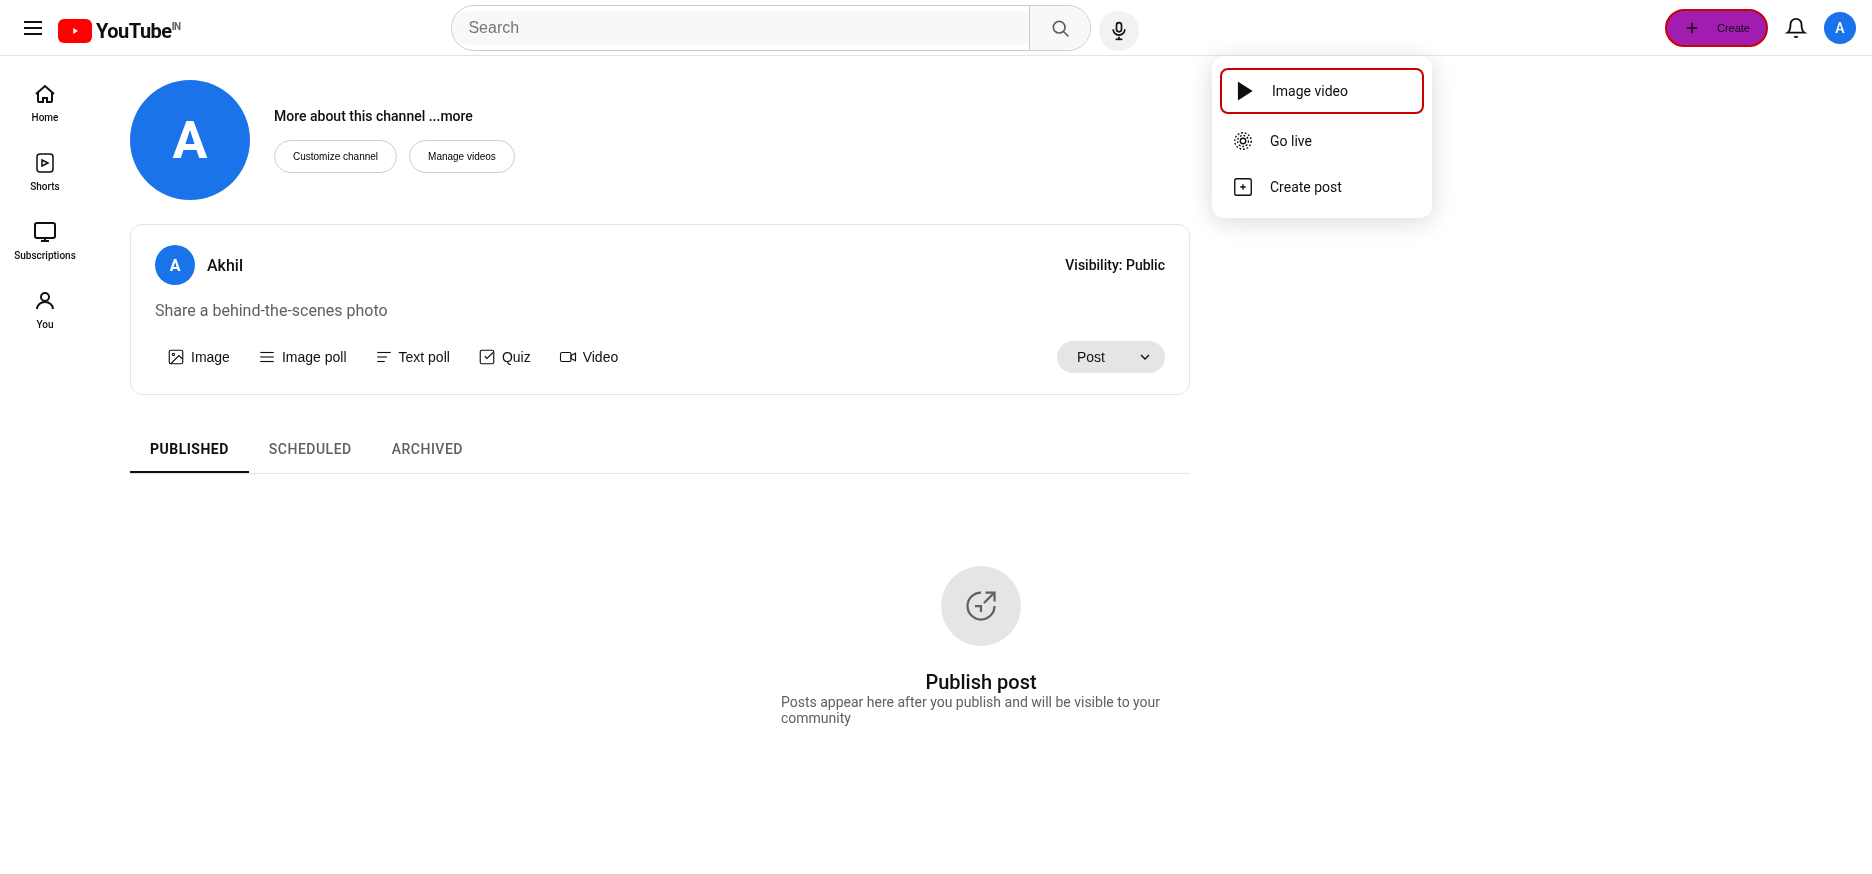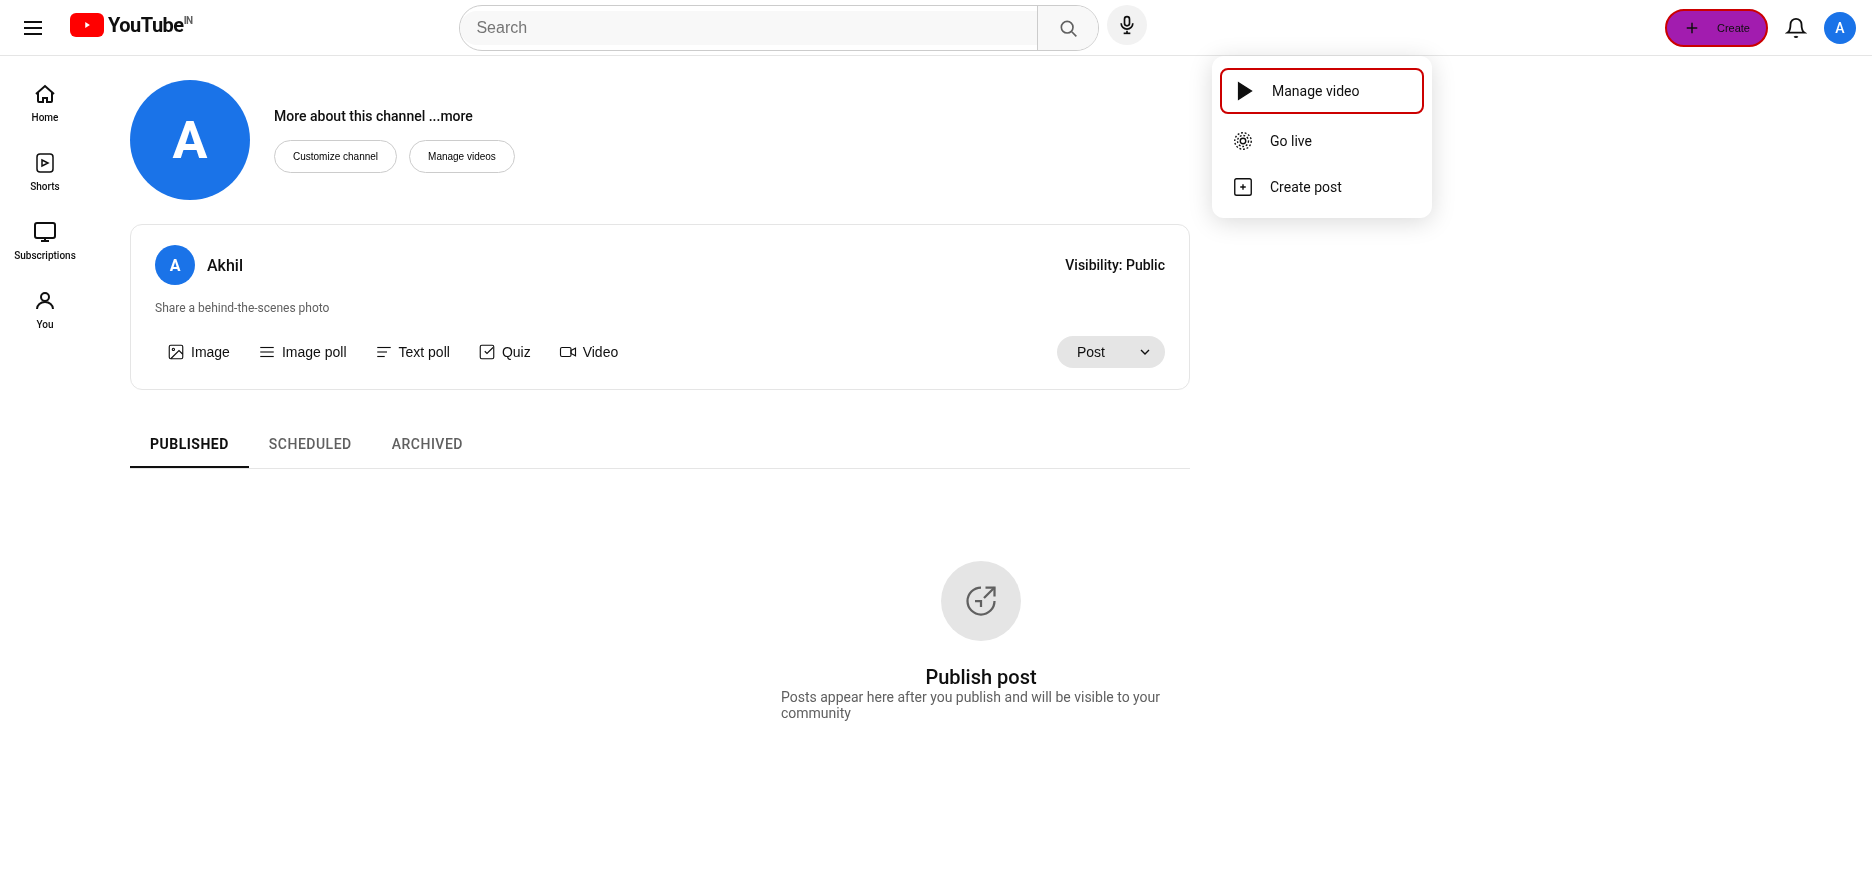--- a/index.html
+++ b/index.html
@@ -12,30 +12,30 @@
       padding: 0 16px;
       height: 56px;
       position: fixed;
       top: 0;
       left: 0;
       right: 0;
       background: #fff;
       z-index: 100;
       border-bottom: 1px solid #e5e5e5;
     }
-    .header-left { display: flex; align-items: flex-start; gap: 20px; }
+    .header-left { display: flex; align-items: flex-end; gap: 8px; }
     .hamburger-btn { background: none; border: none; cursor: pointer; padding: 8px; border-radius: 50%; display: flex; flex-direction: column; gap: 4px; }
     .hamburger-btn span { display: block; width: 18px; height: 2px; background: #0f0f0f; }
     .logo { display: flex; align-items: center; gap: 4px; text-decoration: none; }
     .logo-icon { width: 34px; height: 24px; background: #ff0000; border-radius: 6px; display: flex; align-items: center; justify-content: center; }
     .logo-icon svg { width: 14px; height: 14px; }
     .logo-text { font-size: 20px; font-weight: 700; color: #0f0f0f; letter-spacing: -0.5px; }
     .logo-country { font-size: 10px; color: #606060; vertical-align: super; }
 
-    .header-center { flex: 1; display: flex; align-items: flex-start; justify-content: center; gap: 8px; max-width: 720px; margin: 0 auto; }
+    .header-center { flex: 1; display: flex; align-items: flex-end; justify-content: center; gap: 8px; max-width: 720px; margin: 0 auto; }
     .search-form { display: flex; flex: 1; align-items: center; border: 1px solid #ccc; border-radius: 40px; overflow: hidden; background: #fff; max-width: 640px; }
     .search-input { flex: 1; padding: 8px 16px; font-size: 16px; border: none; outline: none; background: #f8f8f8; border-radius: 40px 0 0 40px; }
     .search-btn { padding: 8px 20px; background: #f8f8f8; border: none; border-left: 1px solid #ccc; cursor: pointer; height: 44px; display: flex; align-items: center; }
     .mic-btn { width: 40px; height: 40px; border-radius: 50%; background: #f2f2f2; border: none; cursor: pointer; display: flex; align-items: center; justify-content: center; }
 
     .header-right { display: flex; align-items: center; gap: 8px; margin-left: auto; }
     .create-btn {
       display: flex; align-items: center; gap: 16px;
       padding: 8px 16px; border: 2px solid #cc0000; border-radius: 20px;
       background: #a21caf; cursor: pointer; font-size: 11px; font-weight: 500;
@@ -95,21 +95,21 @@
       border-radius: 12px;
       padding: 20px 24px;
       max-width: 1060px;
       margin-bottom: 32px;
     }
     .composer-header { display: flex; align-items: center; gap: 12px; margin-bottom: 16px; }
     .composer-avatar { width: 40px; height: 40px; border-radius: 50%; background: #1a73e8; display: flex; align-items: center; justify-content: center; color: #fff; font-size: 16px; font-weight: 700; }
     .composer-name { font-size: 16px; font-weight: 500; }
     .composer-visibility { margin-left: auto; color: #606060; font-size: 14px; }
     .composer-visibility span { color: #0f0f0f; font-weight: 500; }
-    .composer-placeholder { color: #606060; font-size: 12px; margin-bottom: 20px; cursor: text; }
+    .composer-placeholder { color: #606060; font-size: 16px; margin-bottom: 20px; cursor: text; }
     .composer-toolbar { display: flex; gap: 4px; }
     .toolbar-item { display: flex; align-items: center; gap: 6px; padding: 8px 12px; border: none; background: none; cursor: pointer; border-radius: 8px; font-size: 14px; color: #0f0f0f; }
     .post-actions { margin-left: auto; display: flex; align-items: center; gap: 0; }
     .post-btn { padding: 8px 20px; background: #e5e5e5; border: none; border-radius: 20px 0 0 20px; cursor: pointer; font-size: 14px; font-weight: 500; color: #0f0f0f; }
     .post-dropdown { padding: 8px 12px; background: #e5e5e5; border: none; border-radius: 0 20px 20px 0; cursor: pointer; display: flex; align-items: center; }
 
     
     .tabs { display: flex; gap: 0; border-bottom: 1px solid #e5e5e5; max-width: 1060px; margin-bottom: 32px; }
     .tab { padding: 14px 20px; font-size: 14px; font-weight: 500; cursor: pointer; border-bottom: 2px solid transparent; color: #606060; letter-spacing: 0.5px; text-transform: uppercase; }
     .tab.active { border-bottom-color: #0f0f0f; color: #0f0f0f; font-weight: 700; }
@@ -346,21 +346,21 @@
     <h2 class="empty-title">Publish post</h2>
     <p class="empty-subtitle">Posts appear here after you publish and will be visible to your community</p>
   </div>
 </main>
 
 <div class="dropdown-menu">
   <div class="dropdown-item highlighted">
     <svg width="22" height="22" viewBox="0 0 24 24" fill="none" stroke="#0f0f0f" stroke-width="1.5">
       <polygon points="5,3 19,12 5,21" fill="#0f0f0f"></polygon>
     </svg>
-    <span>Manage video</span>
+    <span>Image video</span>
   </div>
   <div class="dropdown-item">
     <svg width="22" height="22" viewBox="0 0 24 24" fill="none" stroke="#0f0f0f" stroke-width="1.5">
       <circle cx="12" cy="12" r="3"></circle>
       <circle cx="12" cy="12" r="6" stroke-dasharray="2 2"></circle>
       <circle cx="12" cy="12" r="9" stroke-dasharray="2 2"></circle>
     </svg>
     <span>Go live</span>
   </div>
   <div class="dropdown-item">

